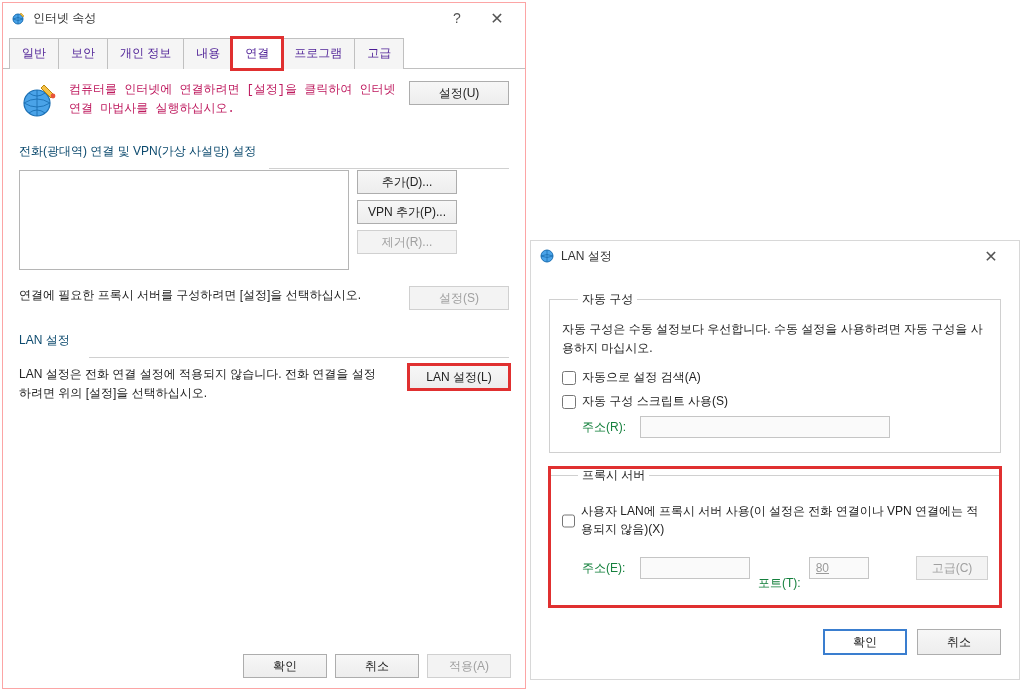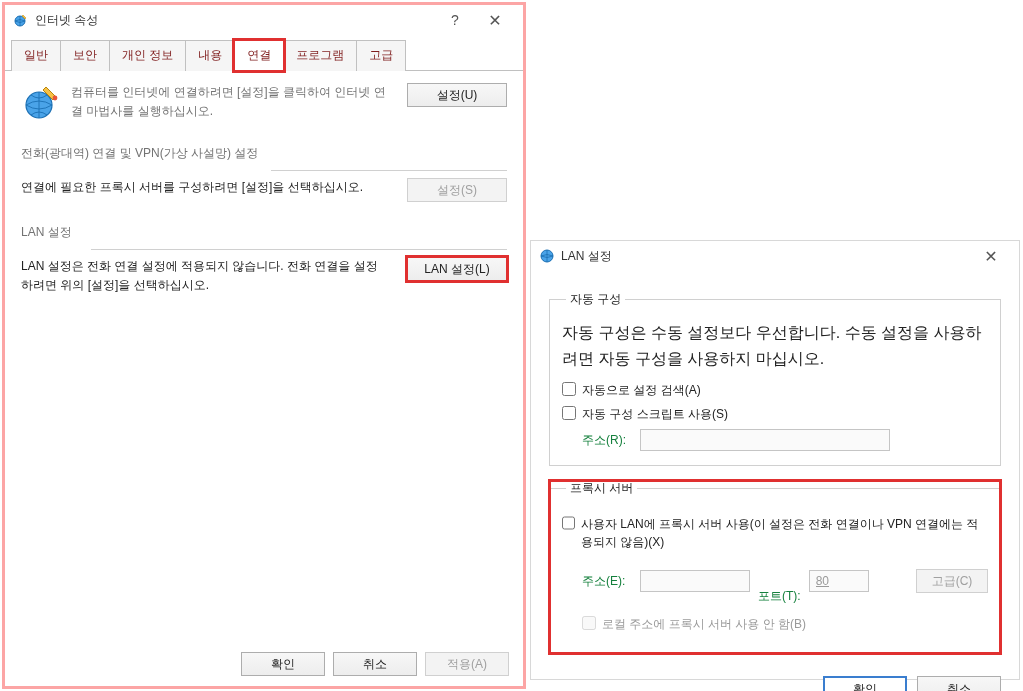--- a/index.html
+++ b/index.html
@@ -8,21 +8,21 @@
   font-size: 12px;
   background: #fff;
   position: relative;
   width: 1023px;
   height: 691px;
   overflow: hidden;
 }
 .window {
   position: absolute;
   background: #fff;
-  border: 3px solid #fca5a5;
+  border: 1px solid #fca5a5;
 }
 .win1 { left: 2px; top: 2px; width: 524px; height: 687px; }
 .win2 { left: 530px; top: 240px; width: 490px; height: 440px; border: 1px solid #d8d8d8; }
 
 .titlebar {
   height: 30px;
   display: flex;
   align-items: center;
   padding: 0 8px;
   font-size: 12px;
@@ -43,21 +43,21 @@
   display: flex;
   border-bottom: 1px solid #c0c0c0;
   padding: 0 6px;
   margin-top: 4px;
 }
 .tab {
   padding: 6px 12px;
   border: 1px solid transparent;
   border-bottom: none;
   font-size: 12px;
-  color: #7f1d1d;
+  color: #4c1d95;
   position: relative;
   top: 1px;
   background: #f5f5f5;
   border-color: #c0c0c0;
   margin-right: -1px;
 }
 .tab.active {
   background: #fff;
   border-color: #c0c0c0;
   border-bottom: 1px solid #fff;
@@ -73,21 +73,21 @@
 }
 
 .toprow {
   display: flex;
   align-items: flex-start;
   gap: 10px;
 }
 .globe-icon {
   width: 40px; height: 40px; flex-shrink: 0;
 }
-.toprow .text { flex: 1; font-size: 12px; line-height: 1.6; color: #737373; }
+.toprow .text { flex: 1; font-size: 12px; line-height: 1.6; color: #be185d; font-family: Liberation Mono, monospace; }
 .btn {
   min-width: 100px;
   height: 24px;
   border: 1px solid #adadad;
   background: linear-gradient(#f7f7f7,#ededed);
   font-size: 12px;
   color: #222;
   padding: 0 4px;
   cursor: pointer;
 }
@@ -101,21 +101,21 @@
   outline-offset: -1px;
 }
 
 fieldset.group {
   border: none;
   margin-top: 22px;
   position: relative;
 }
 fieldset.group > legend {
   font-size: 12px;
-  color: #737373;
+  color: #0c4a6e;
   padding: 0 4px 0 0;
 }
 .group-line {
   position: absolute;
   top: 8px;
   right: 0;
   height: 1px;
   background: #d0d0d0;
 }
 .group .content { margin-top: 10px; }
@@ -143,29 +143,29 @@
 .win2 .body2 { padding: 14px 18px; }
 fieldset.box {
   border: 1px solid #d0d0d0;
   padding: 12px 12px 14px;
   margin-top: 6px;
   position: relative;
 }
 fieldset.box > legend {
   font-size: 12px; color: #222;
   padding: 0 4px;
-  margin-left: 4px;
+  margin-left: 16px;
   background: #fff;
 }
 fieldset.box.highlight {
   outline: 3px solid #e03030;
   outline-offset: -2px;
 }
-.desc { font-size: 16px; color: #222; line-height: 1.6; margin-bottom: 10px; }
-.chk-row { display: flex; align-items: flex-start; gap: 6px; margin: 6px 0; font-size: 12px; color: #222; line-height: 1.5; }
+.desc { font-size: 12px; color: #222; line-height: 1.6; margin-bottom: 10px; }
+.chk-row { display: flex; align-items: center; gap: 6px; margin: 6px 0; font-size: 12px; color: #222; line-height: 1.5; }
 .chk-row input[type="checkbox"] { width: 14px; height: 14px; margin-top: 1px; }
 .chk-row.disabled { color: #9a9a9a; }
 .chk-row.disabled input { opacity: .8; }
 
 .addr-row { display: flex; align-items: center; gap: 8px; margin-top: 6px; }
 .lbl { font-size: 12px; color: #15803d; min-width: 50px; }
 input.txt {
   height: 22px; border: 1px solid #c5c5c5; background: #fff;
   font-size: 12px; padding: 0 6px; color: #222; text-decoration: underline;
 }
@@ -219,20 +219,28 @@
         </svg>
       </div>
       <div class="text">컴퓨터를 인터넷에 연결하려면 [설정]을 클릭하여 인터넷 연결 마법사를 실행하십시오.</div>
       <button class="btn">설정(U)</button>
     </div>
 
     <fieldset class="group">
       <legend>전화(광대역) 연결 및 VPN(가상 사설망) 설정</legend>
       <div class="group-line" style="left:250px;"></div>
       <div class="content">
+        <div class="dial-row">
+          <div class="listbox"></div>
+          <div class="btncol">
+            <button class="btn">추가(D)...</button>
+            <button class="btn">VPN 추가(P)...</button>
+            <button class="btn disabled" disabled="">제거(R)...</button>
+          </div>
+        </div>
         <div class="note-row">
           <div class="text">연결에 필요한 프록시 서버를 구성하려면 [설정]을 선택하십시오.</div>
           <button class="btn disabled" disabled="">설정(S)</button>
         </div>
       </div>
     </fieldset>
 
     <fieldset class="group lan-group">
       <legend>LAN 설정</legend>
       <div class="group-line" style="left:70px;"></div>
@@ -289,24 +297,20 @@
         <input type="checkbox" style="">
         <span>사용자 LAN에 프록시 서버 사용(이 설정은 전화 연결이나 VPN 연결에는 적용되지 않음)(X)</span>
       </label>
       <div class="addr-row" style="margin-left:20px;">
         <span class="lbl">주소(E):</span>
         <input class="txt addr" disabled="" value="" style="">
         <span class="lbl" style="min-width:auto;margin-top:31px;">포트(T):</span>
         <input class="txt port" disabled="" value="80" style="">
         <button class="btn disabled" disabled="" style="min-width:72px; margin-left:auto;">고급(C)</button>
       </div>
-      <label class="chk-row disabled" style="margin-left:20px; margin-top:10px;">
-        <input type="checkbox" disabled="" style="">
-        <span>로컬 주소에 프록시 서버 사용 안 함(B)</span>
-      </label>
     </fieldset>
 
     <div class="footer2">
       <button class="btn primary">확인</button>
       <button class="btn">취소</button>
     </div>
   </div>
 </div>
 
 </body></html>

